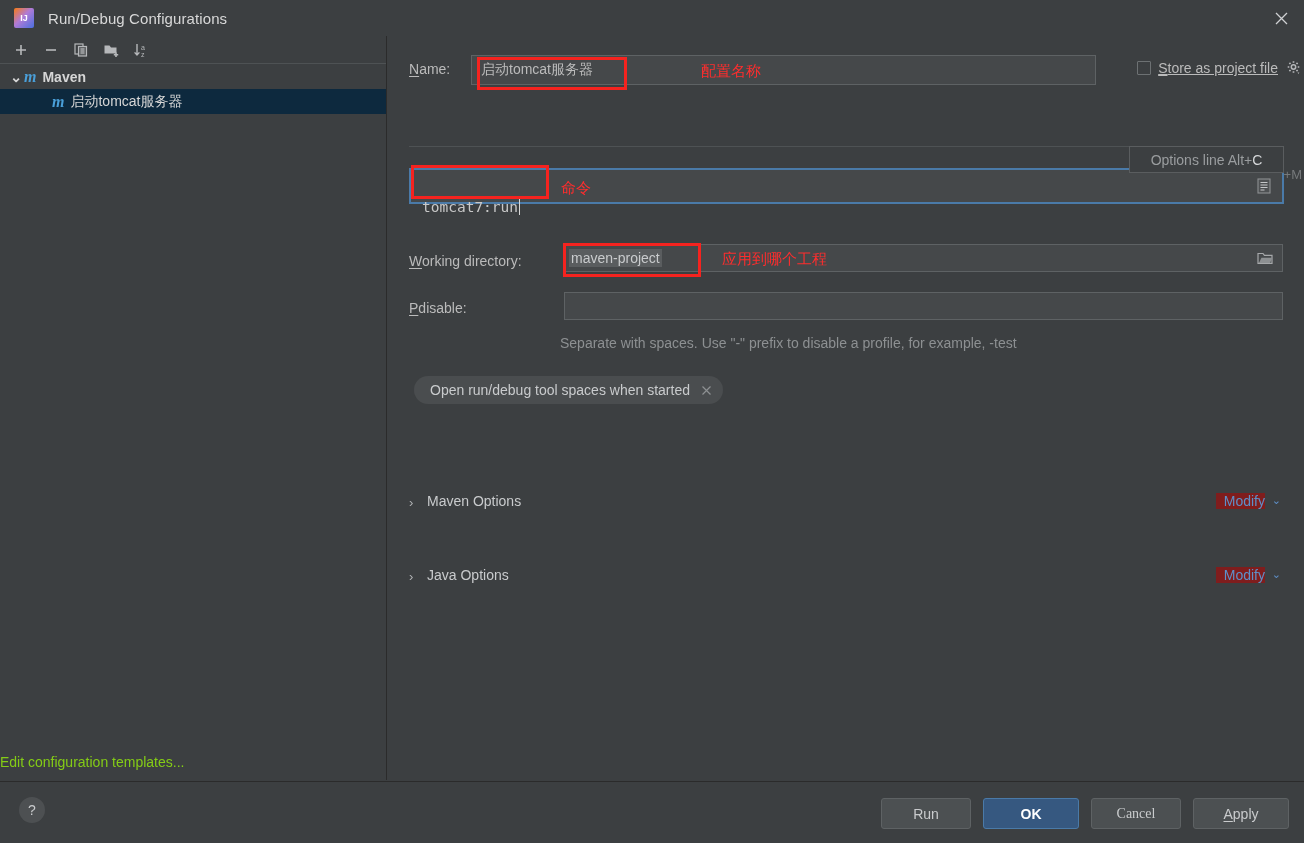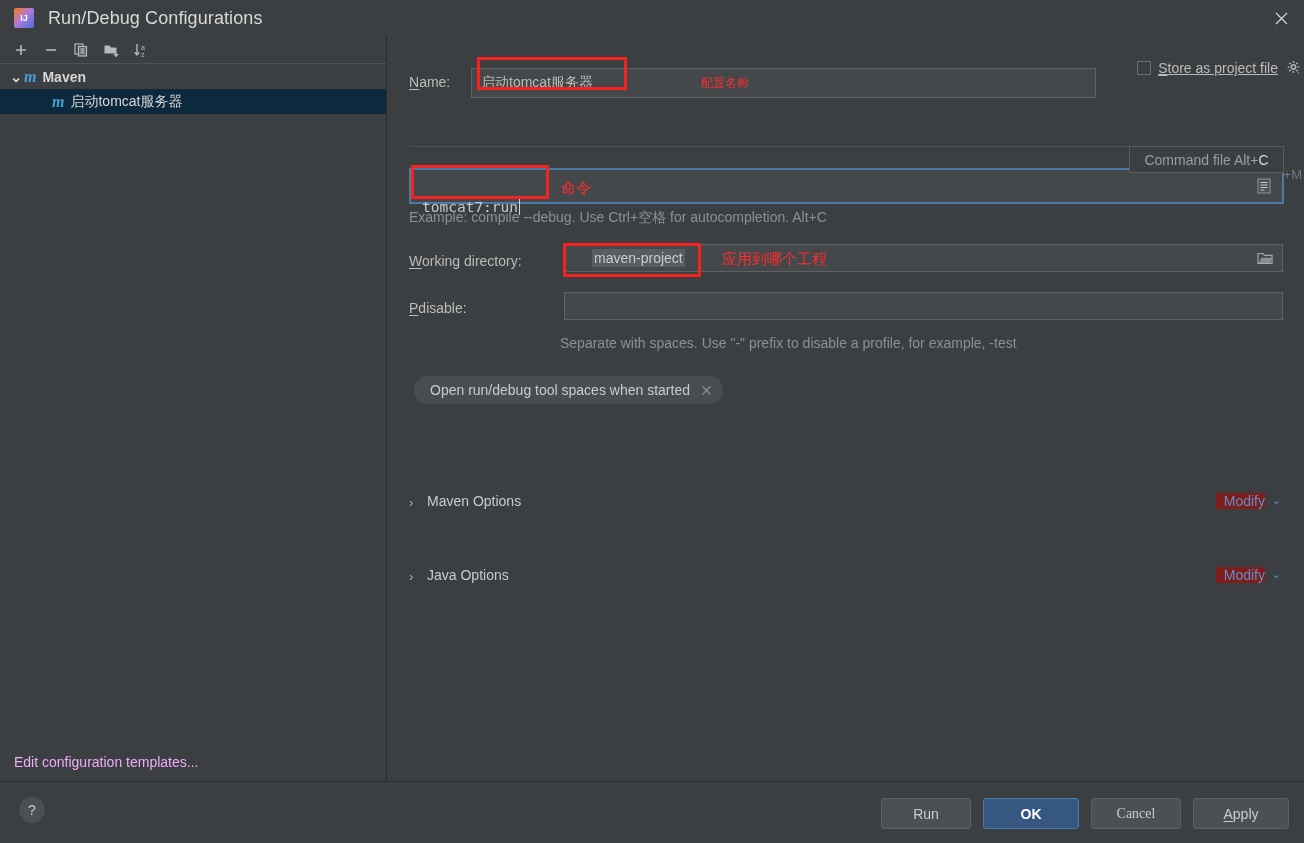--- a/index.html
+++ b/index.html
@@ -22,21 +22,21 @@
     background: linear-gradient(135deg,#f97a12 0%,#b07bd6 45%,#4a6fe0 100%);
     border-radius: 2px; position: relative;
   }
   #ij-logo::after {
     content: "IJ"; position: absolute; left: 0; top: 0; right: 0; bottom: 0;
     display: flex; align-items: center; justify-content: center;
     font-size: 9px; font-weight: bold; color: #ffffff;
     font-family: "Liberation Sans", sans-serif;
   }
   #title-text {
-    margin-left: 14px; font-size: 18px; color: #d8d8d8; letter-spacing: .1px;
+    margin-left: 14px; font-size: 15px; color: #d8d8d8; letter-spacing: .1px;
   }
   #close-btn {
     position: absolute; right: 0; top: 0; width: 46px; height: 36px;
     display: flex; align-items: center; justify-content: center;
     cursor: pointer;
   }
   #close-btn svg { display:block; }
 
   
   #leftpanel {
@@ -63,46 +63,46 @@
   .chev {
     width: 16px; display: inline-flex; align-items: center;
     justify-content: center; flex: 0 0 auto;
   }
   .m-icon {
     font-style: italic; font-weight: bold; color: #4a9fd8;
     font-family: "Liberation Serif", serif; font-size: 16px;
     margin-right: 6px; flex: 0 0 auto;
   }
   #edit-templates {
-    position: absolute; left: 14px; bottom: 10px;
-    color: #f0abfc; font-size: 14px; cursor: pointer;
+    position: absolute; left: 0; bottom: 10px;
+    color: #84cc16; font-size: 14px; cursor: pointer;
   }
 
   
   #rightpanel {
     position: absolute; left: 388px; top: 36px; width: 916px; height: 744px;
     background: #3c3f41;
   }
   .lbl { color: #bbbbbb; font-size: 14px; }
   .u { text-decoration: underline; text-underline-offset: 2px; }
 
   
   #name-row {
-    position: absolute; left: 21px; top: 32px; width: 874px; height: 30px;
+    position: absolute; left: 21px; top: 19px; width: 874px; height: 30px;
   }
   #name-label { position: absolute; left: 0; top: 6px; }
   #name-field {
     position: absolute; left: 62px; top: 0; width: 625px; height: 30px;
     background: #45484a; border: 1px solid #5e6264;
     display: flex; align-items: center; padding-left: 9px;
     color: #bbbbbb; font-size: 14px;
   }
   #name-value { white-space: nowrap; }
   #name-annot {
-    position: absolute; left: 229px; top: 6px; color: #ff2d2d; font-size: 12px;
+    position: absolute; left: 229px; top: 6px; color: #ff2d2d; font-size: 15px;
     pointer-events: none;
   }
   #name-redbox {
     position: absolute; left: 477px; top: 57px; width: 150px; height: 33px;
     border: 3px solid #f5231f; pointer-events: none;
   }
 
   
   #store-wrap {
     position: absolute; right: 2px; top: 24px;
@@ -179,21 +179,21 @@
   }
 
   
   #wd-label { position: absolute; left: 21px; top: 217px; }
   #wd-field {
     position: absolute; left: 176px; top: 208px; width: 719px; height: 28px;
     background: #45484a; border: 1px solid #5e6264;
     display: flex; align-items: center;
   }
   #wd-value {
-    margin-left: 27px; background: #5a5d5f; color: #c9cbcd;
+    margin-left: 4px; background: #5a5d5f; color: #c9cbcd;
     padding: 1px 2px; font-size: 14px; white-space: nowrap;
   }
   #wd-annot {
     position: absolute; left: 334px; top: 214px; color: #ff2d2d; font-size: 15px;
   }
   #wd-browse {
     position: absolute; right: 6px; top: 50%; transform: translateY(-50%);
     width: 22px; height: 20px; display:flex; align-items:center;
     justify-content:center; cursor: pointer;
   }
@@ -374,25 +374,24 @@
     <span id="cmd-annot">命令</span>
     <span id="cmd-expand">
       <svg width="18" height="18" viewBox="0 0 18 18">
         <rect x="3" y="2" width="12" height="14" fill="#4e5153" stroke="#8d9092" stroke-width="1.1"></rect>
         <path d="M5.5 5.5 h7 M5.5 8 h7 M5.5 10.5 h7 M5.5 13 h4" stroke="#c5c7c9" stroke-width="1.1"></path>
       </svg>
     </span>
   </div>
 
   <div id="cmd-tooltip">
-    <span>Command file Alt+</span>
+    <span>Options line Alt+</span>
       <b>C</b>
   </div>
 
-  <div id="cmd-hint">Example: compile --debug. Use Ctrl+空格 for autocompletion. Alt+C</div>
 
   <div id="wd-label" class="lbl">
     <span class="u">W</span><span id="wd-label-rest">orking directory:</span>
   </div>
   <div id="wd-field">
     <span id="wd-value">maven-project</span>
     <span id="wd-browse">
       <svg width="18" height="16" viewBox="0 0 18 16">
         <path d="M2 3.5 h5 l1.4 1.8 h7.6 v8 h-14 z" fill="none" stroke="#a6a8aa" stroke-width="1.2"></path>
         <path d="M3 13 l2.4 -5.2 h11 l-2.4 5.2 z" fill="#8d9092"></path>

